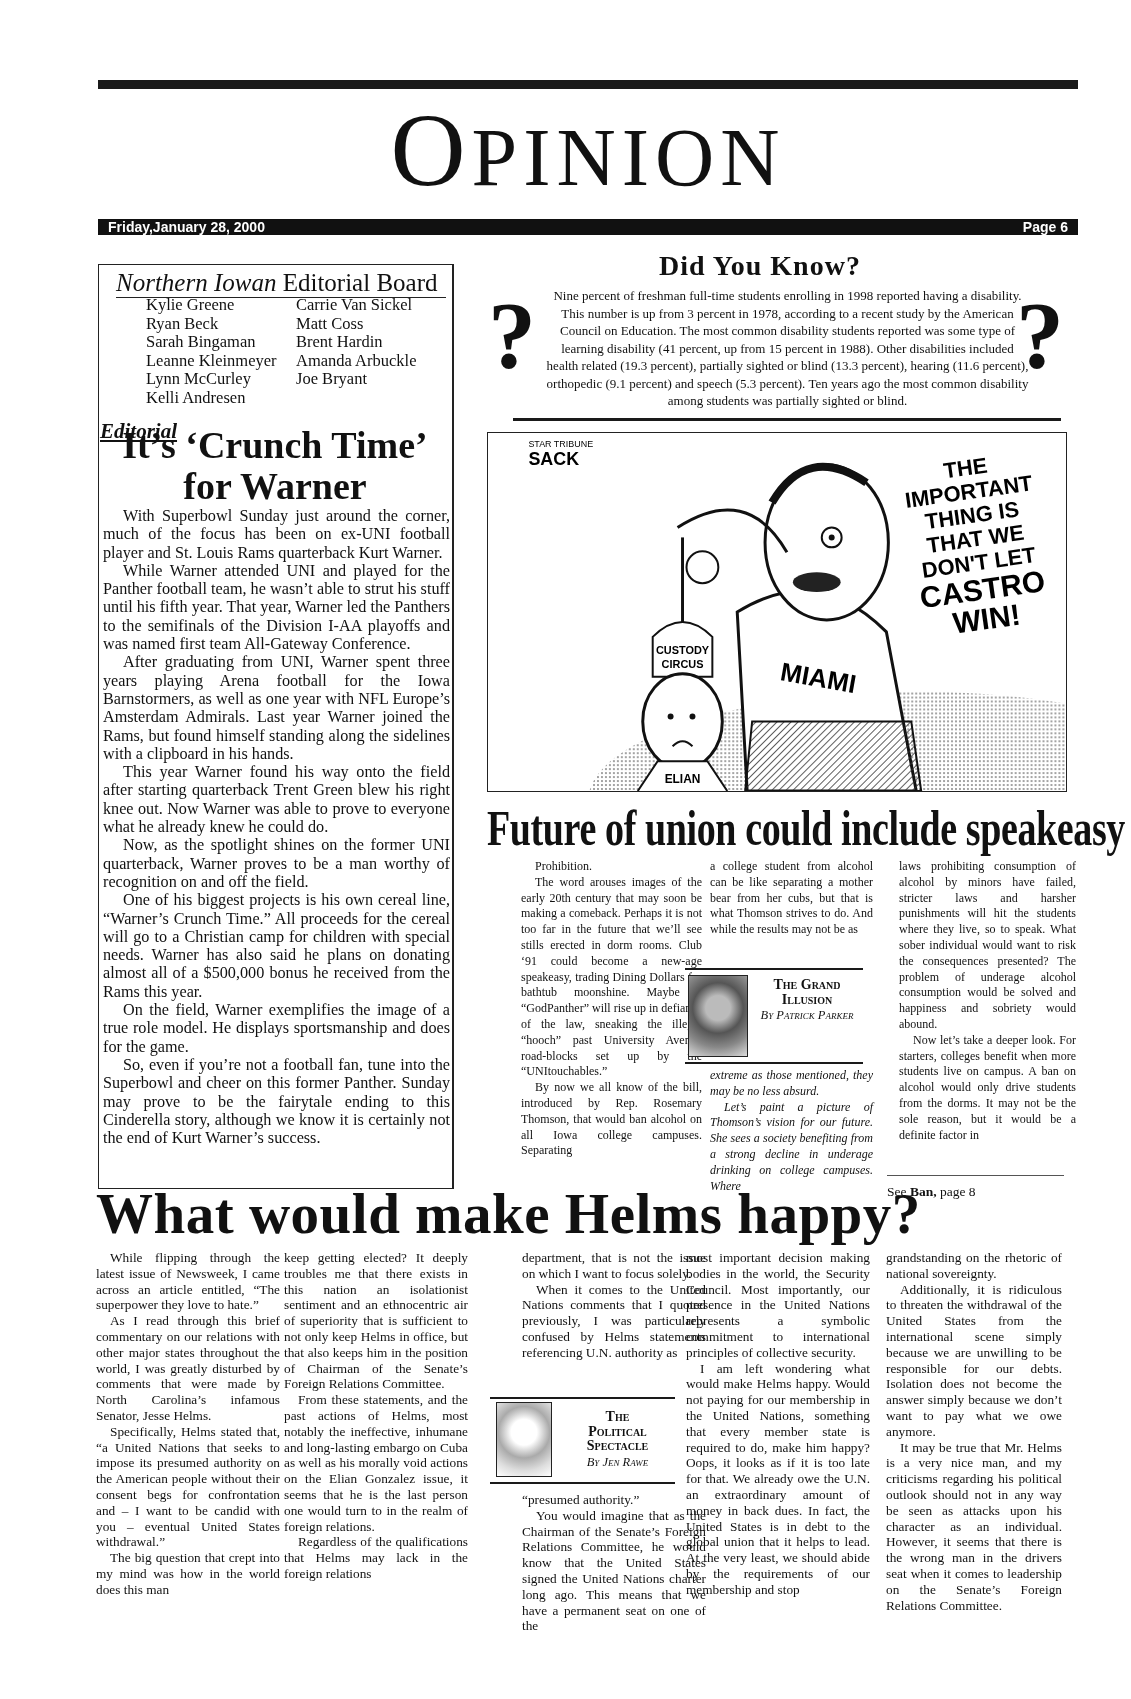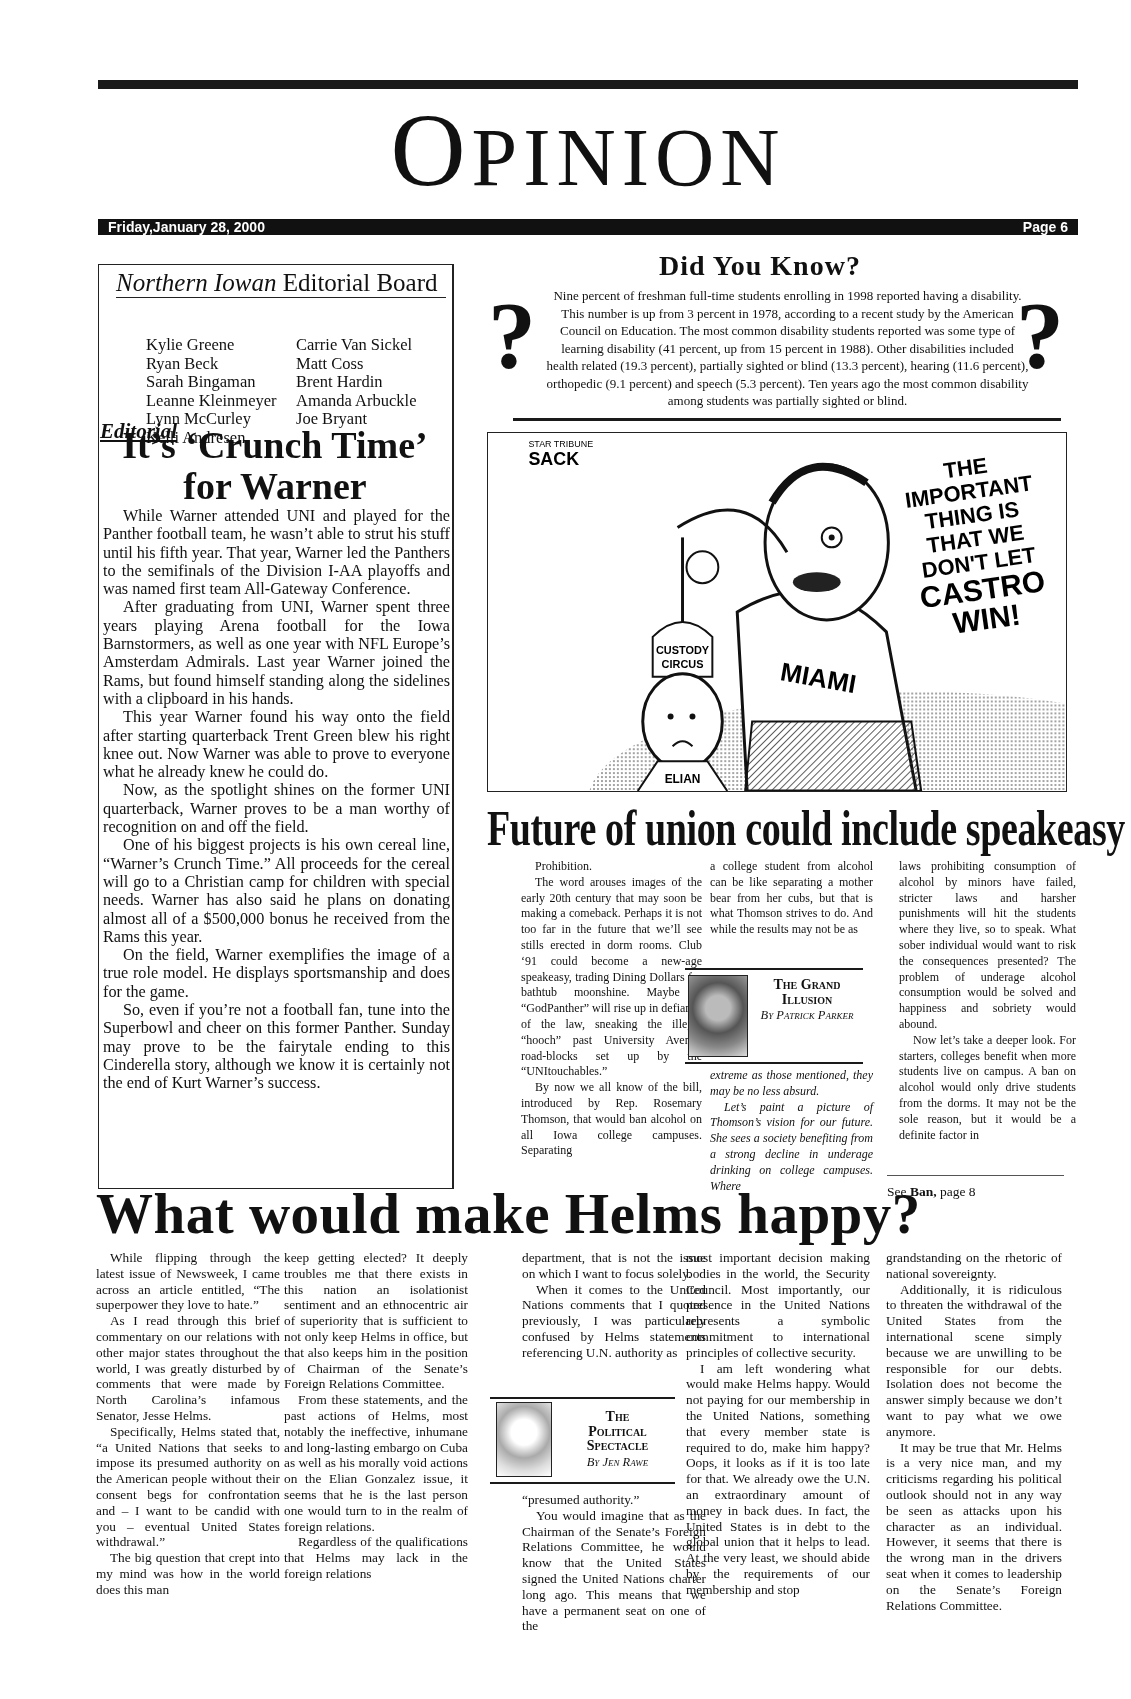--- a/index.html
+++ b/index.html
@@ -10,21 +10,21 @@
 
   .top-rule { left: 98px; top: 80px; width: 980px; height: 9px; background: #1a1a1a; }
   .masthead { left: 98px; top: 100px; width: 980px; text-align: center; font-size: 82px; letter-spacing: 6px; line-height: 100px; font-weight: normal; }
   .masthead .cap { font-size: 104px; }
   .date-bar { left: 98px; top: 219px; width: 980px; height: 16px; background: #111; color: #fff; font-family: "Liberation Sans", sans-serif; font-weight: bold; font-size: 14px; line-height: 16px; padding: 0 10px; display: flex; justify-content: space-between; }
 
   
   .ed-box { left: 98px; top: 264px; width: 356px; height: 925px; border: 1.5px solid #222; border-right: 2px solid #222; }
   .board-title { left: 116px; top: 269px; width: 330px; font-size: 25px; line-height: 28px; border-bottom: 1.5px solid #222; }
   .board-title i { font-style: italic; }
-  .board-names { left: 146px; top: 296px; width: 300px; font-size: 16.5px; line-height: 18.5px; display: grid; grid-template-columns: 150px 150px; margin-top: 40px; }
+  .board-names { left: 146px; top: 296px; width: 300px; font-size: 16.5px; line-height: 18.5px; display: grid; grid-template-columns: 150px 150px; }
   .ed-kicker { left: 100px; top: 401px; font-size: 21px; font-weight: bold; font-style: italic; text-decoration: underline; margin-top: 18px; }
   .ed-headline { left: 100px; top: 425px; width: 350px; text-align: center; font-size: 38px; font-weight: bold; line-height: 41px; }
   .ed-body { left: 103px; top: 507px; width: 347px; font-size: 16.2px; line-height: 18.3px; text-align: justify; }
   .ed-body p { text-indent: 20px; }
 
   
   .dyk-title { left: 460px; top: 250px; width: 600px; text-align: center; font-size: 28px; font-weight: bold; letter-spacing: 1px; }
   .qmark { font-size: 96px; font-weight: bold; line-height: 96px; }
   .qmark-left { left: 488px; top: 288px; }
   .qmark-right { left: 1016px; top: 288px; }
@@ -96,20 +96,21 @@
     <div>Carrie Van Sickel</div>
     <div>Matt Coss</div>
     <div>Brent Hardin</div>
     <div>Amanda Arbuckle</div>
     <div>Joe Bryant</div>
   </div>
 </div>
 <div class="abs ed-kicker">Editorial</div>
 <h2 class="abs ed-headline">It’s ‘Crunch Time’ for Warner</h2>
 <div class="abs ed-body">
+  <p>With Superbowl Sunday just around the corner, much of the focus has been on ex-UNI football player and St. Louis Rams quarterback Kurt Warner.</p>
   <p>While Warner attended UNI and played for the Panther football team, he wasn’t able to strut his stuff until his fifth year. That year, Warner led the Panthers to the semifinals of the Division I-AA playoffs and was named first team All-Gateway Conference.</p>
   <p>After graduating from UNI, Warner spent three years playing Arena football for the Iowa Barnstormers, as well as one year with NFL Europe’s Amsterdam Admirals. Last year Warner joined the Rams, but found himself standing along the sidelines with a clipboard in his hands.</p>
   <p>This year Warner found his way onto the field after starting quarterback Trent Green blew his right knee out. Now Warner was able to prove to everyone what he already knew he could do.</p>
   <p>Now, as the spotlight shines on the former UNI quarterback, Warner proves to be a man worthy of recognition on and off the field.</p>
   <p>One of his biggest projects is his own cereal line, “Warner’s Crunch Time.” All proceeds for the cereal will go to a Christian camp for children with special needs. Warner has also said he plans on donating almost all of a $500,000 bonus he received from the Rams this year.</p>
   <p>On the field, Warner exemplifies the image of a true role model. He displays sportsmanship and does for the game.</p>
   <p>So, even if you’re not a football fan, tune into the Superbowl and cheer on this former Panther. Sunday may prove to be the fairytale ending to this Cinderella story, although we know it is certainly not the end of Kurt Warner’s success.</p>
 </div>
 
 <h2 class="abs dyk-title">Did You Know?</h2>

